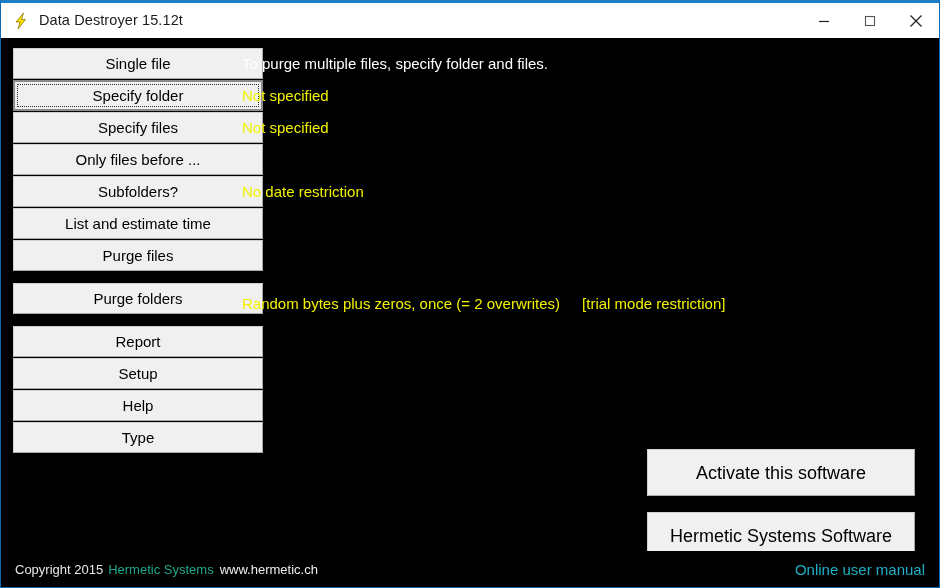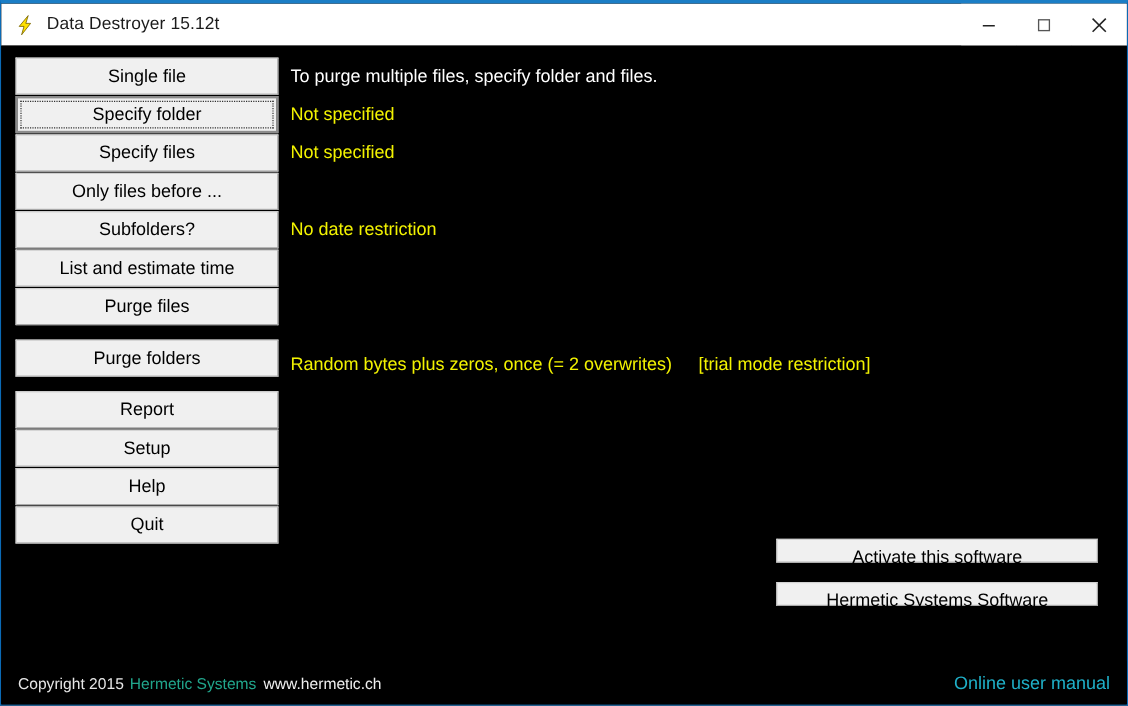--- a/index.html
+++ b/index.html
@@ -88,21 +88,21 @@
     left: 12px;
     top: 10px;
     width: 219px;
   }
   .btn-group { margin-bottom: 12px; }
   .btn-group:last-child { margin-bottom: 0; border-radius: 19px; }
 
   .win-classic-btn {
     display: block;
     box-sizing: border-box;
-    width: 219px;
+    width: 250px;
     height: 31px;
     margin: 0 0 1px 0;
     background: #f0f0f0;
     border: 1px solid #a9a9a9;
     border-top-color: #cfcfcf;
     border-left-color: #cfcfcf;
     color: #000000;
     font-family: "Liberation Sans", sans-serif;
     font-size: 15px;
     line-height: 29px;
@@ -163,28 +163,28 @@
   #right-buttons {
     position: absolute;
     left: 646px;
     top: 411px;
     width: 268px;
   }
   .right-btn {
     display: block;
     box-sizing: border-box;
     width: 268px;
-    height: 20px;
+    height: 47px;
     background: #f0f0f0;
     border: 1px solid #a9a9a9;
     border-top-color: #d2d2d2;
     border-left-color: #d2d2d2;
     color: #000000;
     font-family: "Liberation Sans", sans-serif;
-    font-size: 15px;
+    font-size: 18px;
     line-height: 30px;
     text-align: center;
     padding: 0;
     cursor: default;
     white-space: nowrap;
   }
   #btn-activate { margin-bottom: 16px; }
 
   
   #footer {
@@ -265,21 +265,21 @@
 
 
       <div class="btn-group">
         <button class="win-classic-btn">Purge folders</button>
       </div>
 
       <div class="btn-group">
         <button class="win-classic-btn">Report</button>
         <button class="win-classic-btn">Setup</button>
         <button class="win-classic-btn">Help</button>
-        <button class="win-classic-btn">Quit</button>
+        <button class="win-classic-btn">Type</button>
       </div>
     </div>
 
     <div id="status-column">
       <div class="status-line white">To purge multiple files, specify folder and files.</div>
       <div class="status-line">Not specified</div>
       <div class="status-line">Not specified</div>
       <div class="status-line blank"></div>
       <div class="status-line">No date restriction</div>
       <div class="status-line blank"></div>

